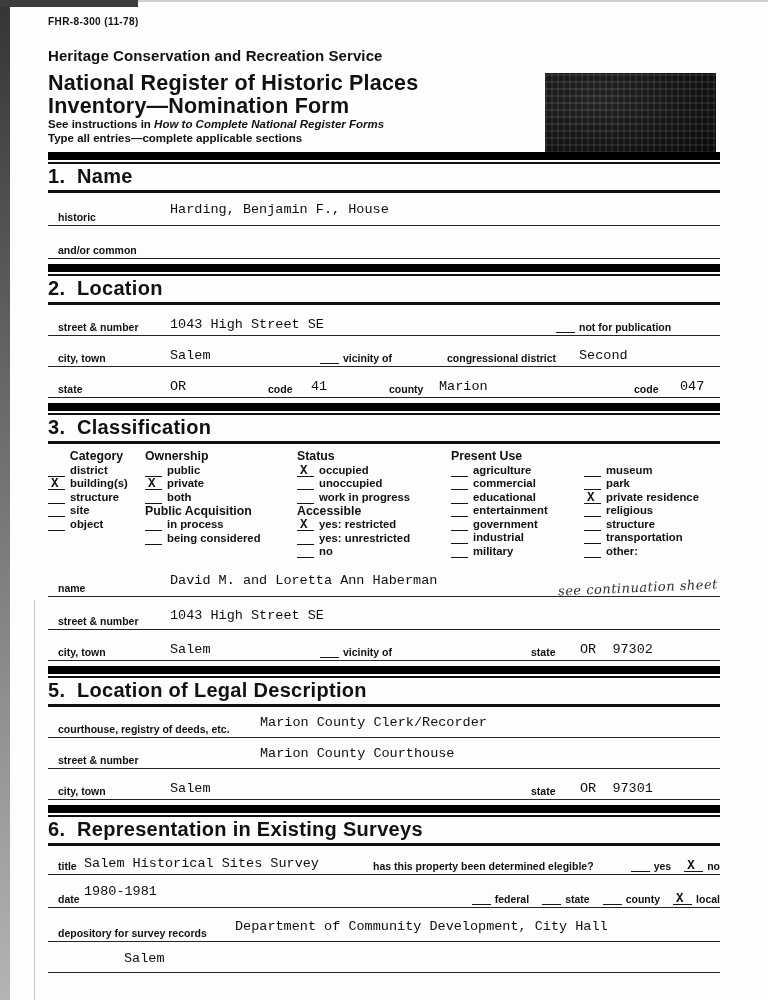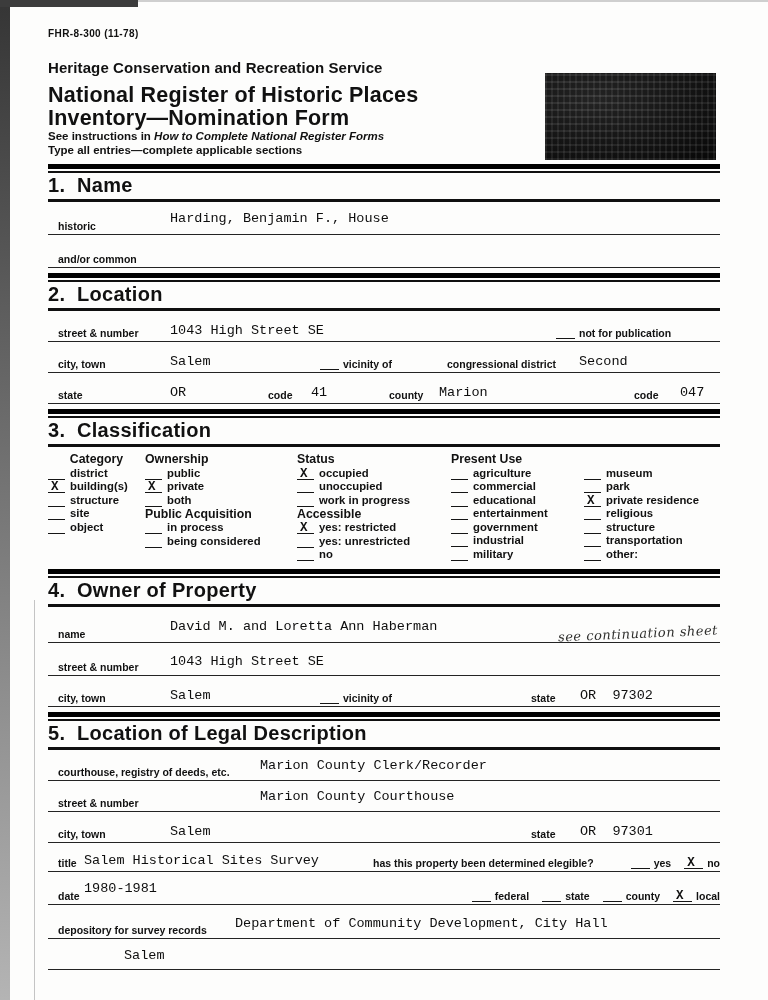--- a/index.html
+++ b/index.html
@@ -12,27 +12,27 @@
   .scan-topline{position:absolute;left:0;top:0;width:100%;height:2px;background:#cfcfcf;}
   .margin-line{position:absolute;left:34px;top:600px;width:1px;height:400px;background:#c4c4c4;}
   
   .stamp{position:absolute;left:545px;top:73px;width:171px;height:87px;background:#181818;
          background-image:
            repeating-linear-gradient(90deg,rgba(255,255,255,.07) 0 2px,rgba(0,0,0,0) 2px 6px),
            repeating-linear-gradient(0deg,rgba(255,255,255,.05) 0 2px,rgba(0,0,0,.25) 2px 7px),
            radial-gradient(ellipse at 30% 30%,rgba(90,90,90,.35),rgba(0,0,0,.6));}
   .content{position:absolute;left:48px;top:0;width:672px;}
   
-  .form-number{padding-top:28px;font-size:10px;font-weight:bold;letter-spacing:.4px;}
+  .form-number{padding-top:16px;font-size:10px;font-weight:bold;letter-spacing:.4px;}
   .agency{margin-top:20px;font-size:15px;font-weight:bold;line-height:17px;letter-spacing:.1px;}
   .big{margin:8px 0 0 0;font-size:21.5px;font-weight:bold;line-height:23px;letter-spacing:.2px;}
   .instr{font-size:11.5px;font-weight:bold;line-height:13.5px;}
   .instr .it{font-style:italic;}
   
-  .sec-head{margin-top:5px;border-top:5px solid #000000;}
+  .sec-head{margin-top:5px;border-top:8px solid #000000;}
   .sec-head.first{margin-top:7px;}
   .sec-inner{margin-top:2px;border-top:2px solid #101010;border-bottom:3px solid #101010;padding:1px 0 2px;}
   .h-text{font-size:20px;font-weight:bold;letter-spacing:.3px;white-space:pre;}
   
   .row{position:relative;height:30px;border-bottom:1.5px solid #242424;}
   .h32{height:32px;} .h35{height:35px;} .h28{height:28px;} .h33{height:33px;}
   .flabel{position:absolute;bottom:2px;font-size:10.5px;font-weight:bold;white-space:nowrap;margin-left:8px;}
   .fvalue{position:absolute;bottom:3px;font-family:"Liberation Mono",monospace;font-size:13.5px;
           white-space:pre;color:#0e0e0e;}
   .opt{position:absolute;bottom:2px;display:flex;align-items:flex-end;}
@@ -326,23 +326,20 @@
           </div>
         <div class="ck">
             <span class="blank">
               <span class="mark"></span>
             </span>
             <span class="cklab">other:</span>
           </div>
       </div>
     </div>
 
-    <div class="sec-head">
-      <div class="sec-inner"><span class="h-text">4.  Owner of Property</span></div>
-    </div>
     <div class="row h35">
       <span class="flabel" style="left:2px">name</span>
       <span class="fvalue" style="left:122px;bottom:8px">David M. and Loretta Ann Haberman</span>
       <span class="hand">see continuation sheet</span>
     </div>
     <div class="row h32">
       <span class="flabel" style="left:2px">street &amp; number</span>
       <span class="fvalue" style="left:122px;bottom:6px">1043 High Street SE</span>
     </div>
     <div class="row">
@@ -369,20 +366,23 @@
       <span class="flabel" style="left:2px">street &amp; number</span>
       <span class="fvalue" style="left:212px;bottom:7px">Marion County Courthouse</span>
     </div>
     <div class="row">
       <span class="flabel" style="left:2px">city, town</span>
       <span class="fvalue" style="left:122px">Salem</span>
       <span class="flabel" style="left:475px">state</span>
       <span class="fvalue" style="left:532px">OR  97301</span>
     </div>
 
+    <div class="sec-head">
+      <div class="sec-inner"><span class="h-text">6.  Representation in Existing Surveys</span></div>
+    </div>
     <div class="row h28">
       <span class="flabel" style="left:2px">title</span>
       <span class="fvalue" style="left:36px">Salem Historical Sites Survey</span>
       <span class="flabel" style="left:317px">has this property been determined elegible?</span>
       <span class="optgroup">
         <span class="opt2">
           <span class="blank">
               <span class="mark"></span>
             </span>
           <span class="olabel">yes</span>

